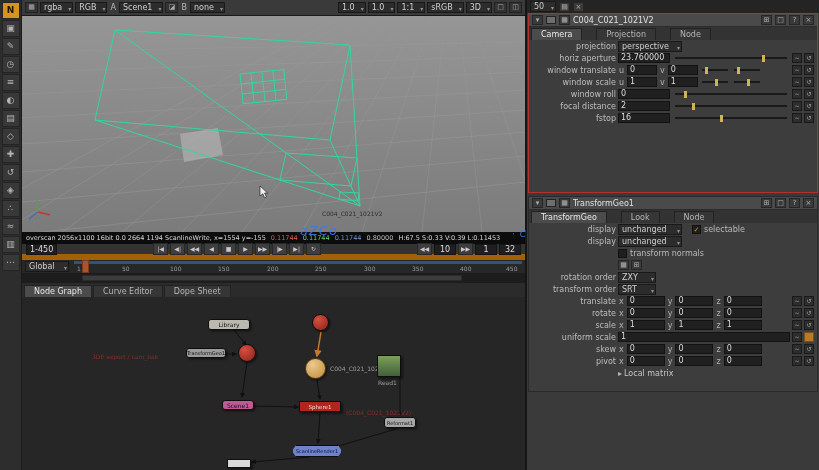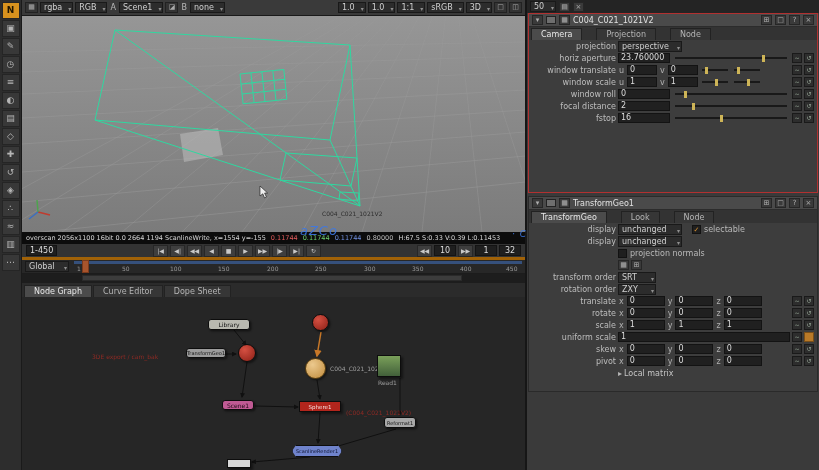--- a/index.html
+++ b/index.html
@@ -18,21 +18,21 @@
 .spring{flex:1}
 
 #viewport{position:absolute;left:22px;top:16px;width:503px;height:216px;background:linear-gradient(#969696,#7b7b7b);overflow:hidden}
 #cam-label{position:absolute;left:300px;top:194px;font-size:6px;color:#2e2e2e}
 
 #info-bar{position:absolute;left:22px;top:232px;width:503px;height:21px;background:#0c0c0c;color:#d8d8d8;font-size:6.5px;line-height:12px;display:flex;gap:5px;padding:0 4px;white-space:nowrap;overflow:hidden}
 #info-bar .r{color:#e05a5a}#info-bar .g{color:#6fcf6f}#info-bar .b{color:#6f8fe0}#info-bar .a{color:#bbbbbb}
 #watermark{position:absolute;left:300px;top:223px;width:255px;height:20px;color:rgba(60,120,230,.9);font-size:13px;font-style:italic;letter-spacing:1px;z-index:6;pointer-events:none}
 #watermark .wm2{position:absolute;left:212px;top:6px;font-size:9px}
 
-#transport{position:absolute;left:22px;top:244px;width:503px;height:16px;background:#333;border-bottom:3px solid #a16207;display:flex;align-items:center;gap:2px;padding:0 4px}
+#transport{position:absolute;left:22px;top:244px;width:503px;height:16px;background:#333;border-bottom:6px solid #a16207;display:flex;align-items:center;gap:2px;padding:0 4px}
 .fld{background:#1f1f1f;border:1px solid #141414;height:11px;line-height:9px;padding:0 3px;color:#ddd;min-width:22px;text-align:center}
 .tb{min-width:15px;height:12px;background:#3e3e3e;border:1px solid #272727;color:#c9c9c9;font-size:6px;line-height:10px;text-align:center}
 
 #ruler{position:absolute;left:22px;top:260px;width:503px;height:14px;background:#272727;border-bottom:1px solid #1c1c1c}
 #ruler .band{position:absolute;left:52px;top:1px;width:448px;height:3px;background:#35507c}
 .tick{position:absolute;top:5px;font-size:6px;color:#9a9a9a}
 #playhead{position:absolute;left:60px;top:0;width:7px;height:13px;background:#a8542c;border:1px solid #7c3a1c}
 #global-dd{position:absolute;left:3px;top:1px;width:44px}
 #tl-scroll{position:absolute;left:22px;top:274px;width:503px;height:9px;background:#1d1d1d}
 #tl-scroll .hndl{position:absolute;left:60px;top:1px;width:380px;height:6px;background:#3c3c3c;border:1px solid #2a2a2a}
@@ -379,34 +379,34 @@
       <span class="cb" style="margin-left:8px">✓</span>
       <span class="tlbl">selectable</span>
       </div>
     <div class="prow">
         <span class="plabel">display</span>
       <span class="dd w64">unchanged</span>
       </div>
     <div class="prow">
         <span class="plabel"></span>
       <span class="cb"></span>
-      <span class="tlbl">projection normals</span>
+      <span class="tlbl">transform normals</span>
       </div>
     <div class="prow">
         <span class="plabel"></span>
       <span class="hic">▦</span>
       <span class="hic">⊞</span>
       </div>
     <div class="prow">
+        <span class="plabel">rotation order</span>
+      <span class="dd w38">ZXY</span>
+      </div>
+    <div class="prow">
         <span class="plabel">transform order</span>
       <span class="dd w38">SRT</span>
-      </div>
-    <div class="prow">
-        <span class="plabel">rotation order</span>
-      <span class="dd w38">ZXY</span>
       </div>
     <div class="prow">
         <span class="plabel">translate</span>
       <span class="axl">x</span>
         <span class="pin w38">0</span>
       <span class="axl">y</span>
         <span class="pin w38">0</span>
       <span class="axl">z</span>
         <span class="pin w38">0</span>
       <span class="ab mla">~</span>

